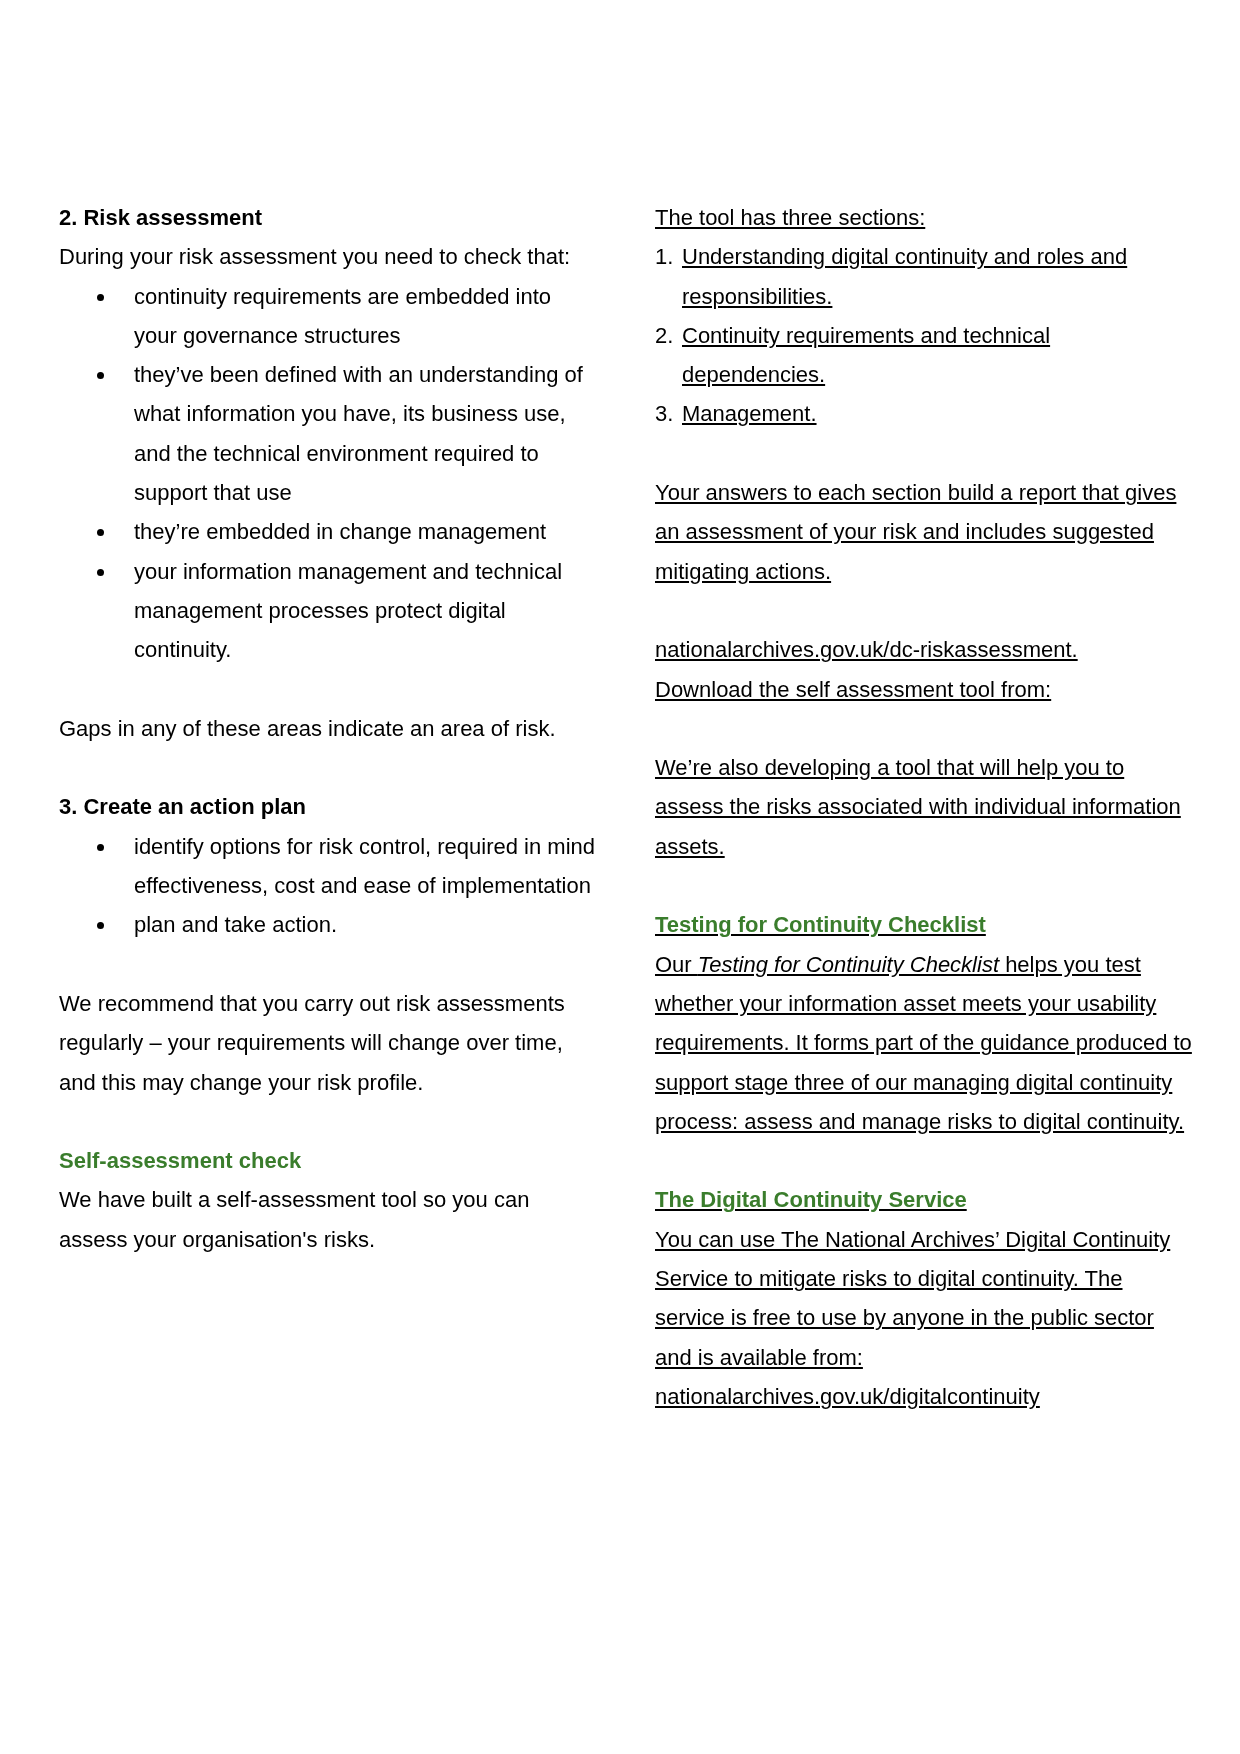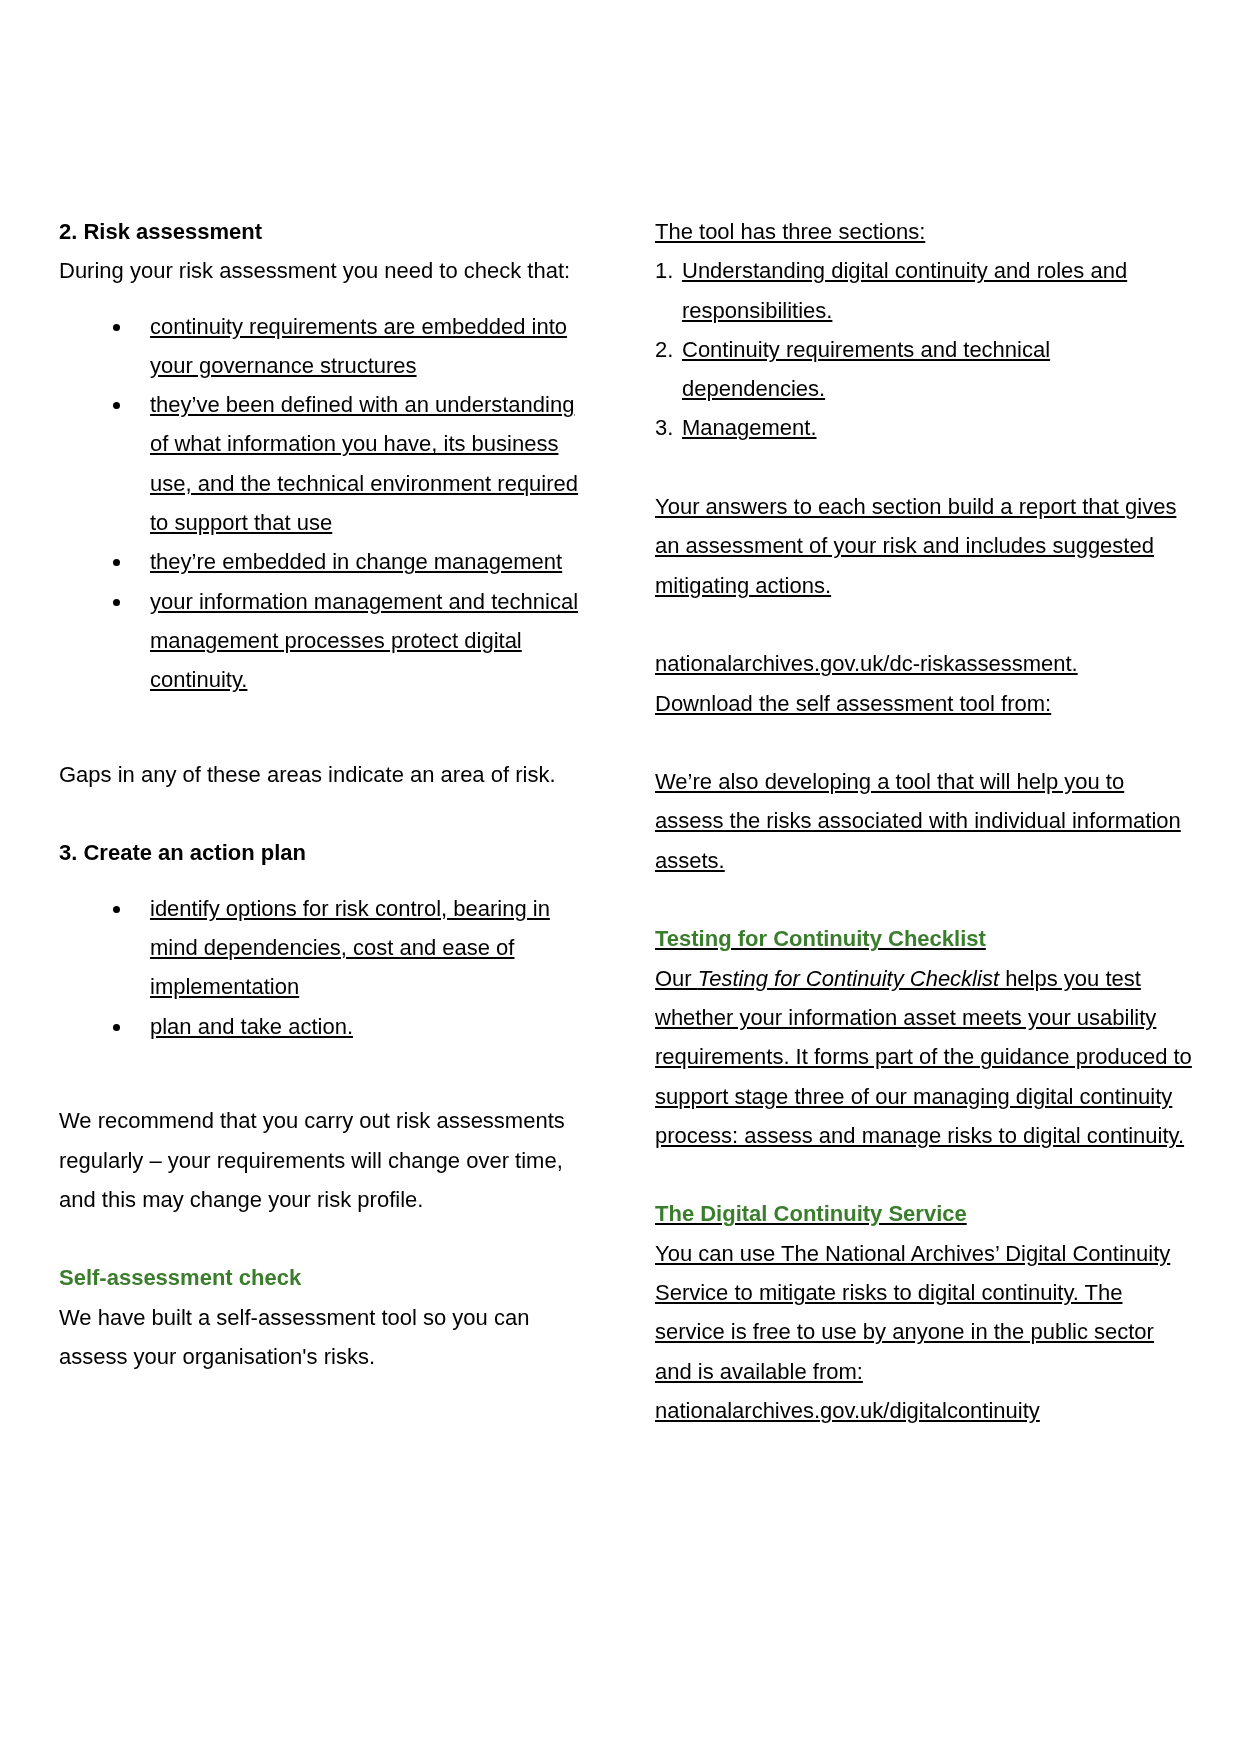--- a/index.html
+++ b/index.html
@@ -1,28 +1,28 @@
 <!DOCTYPE html>
 <html><head>
 <meta charset="utf-8">
 <style>
   html, body { margin: 0; padding: 0; background: #ffffff; }
   body {
     width: 1240px; height: 1754px; position: relative; overflow: hidden;
     font-family: "Liberation Sans", sans-serif; color: #000000;
     font-size: 22px; line-height: 39.3px;
   }
-  .col { position: absolute; top: 212px; }
+  .col { position: absolute; top: 198px; }
   .col-left { left: 59px; width: 540px; }
   .col-right { left: 655px; width: 540px; text-decoration: underline; }
   p { margin: 0; }
   .bold { font-weight: bold; }
   .green { color: #3a7d2c; font-weight: bold; }
   .gap { height: 39.3px; }
-  ul.bullets { list-style: none; margin: 16px; padding: 0; text-decoration: underline; }
+  ul.bullets { list-style: none; margin: 0; padding: 0; }
   ul.bullets li { position: relative; padding-left: 75px; }
   ul.bullets li::before {
     content: ""; position: absolute; left: 38px; top: 17px;
     width: 7px; height: 7px; border-radius: 50%; background: #000;
   }
   ol.numbered { list-style: none; margin: 0; padding: 0; }
   ol.numbered li { position: relative; padding-left: 27px; }
   ol.numbered li .num { position: absolute; left: 0; top: 0; }
   i { font-style: italic; }
 </style>
@@ -39,21 +39,21 @@
       <li>they’re embedded in change management</li>
       <li>your information management and technical management processes protect digital continuity.</li>
     </ul>
     <div class="gap"></div>
     <p>Gaps in any of these areas indicate an area of risk.</p>
   </section>
   <div class="gap"></div>
   <section>
     <p class="bold">3. Create an action plan</p>
     <ul class="bullets">
-      <li>identify options for risk control, bearing in mind dependencies, cost and ease of implementation</li>
+      <li>identify options for risk control, required in mind effectiveness, cost and ease of implementation</li>
       <li>plan and take action.</li>
     </ul>
     <div class="gap"></div>
     <p>We recommend that you carry out risk assessments regularly – your requirements will change over time, and this may change your risk profile.</p>
   </section>
   <div class="gap"></div>
   <section>
     <p class="green">Self-assessment check</p>
     <p>We have built a self-assessment tool so you can assess your organisation's risks.</p>
   </section>

